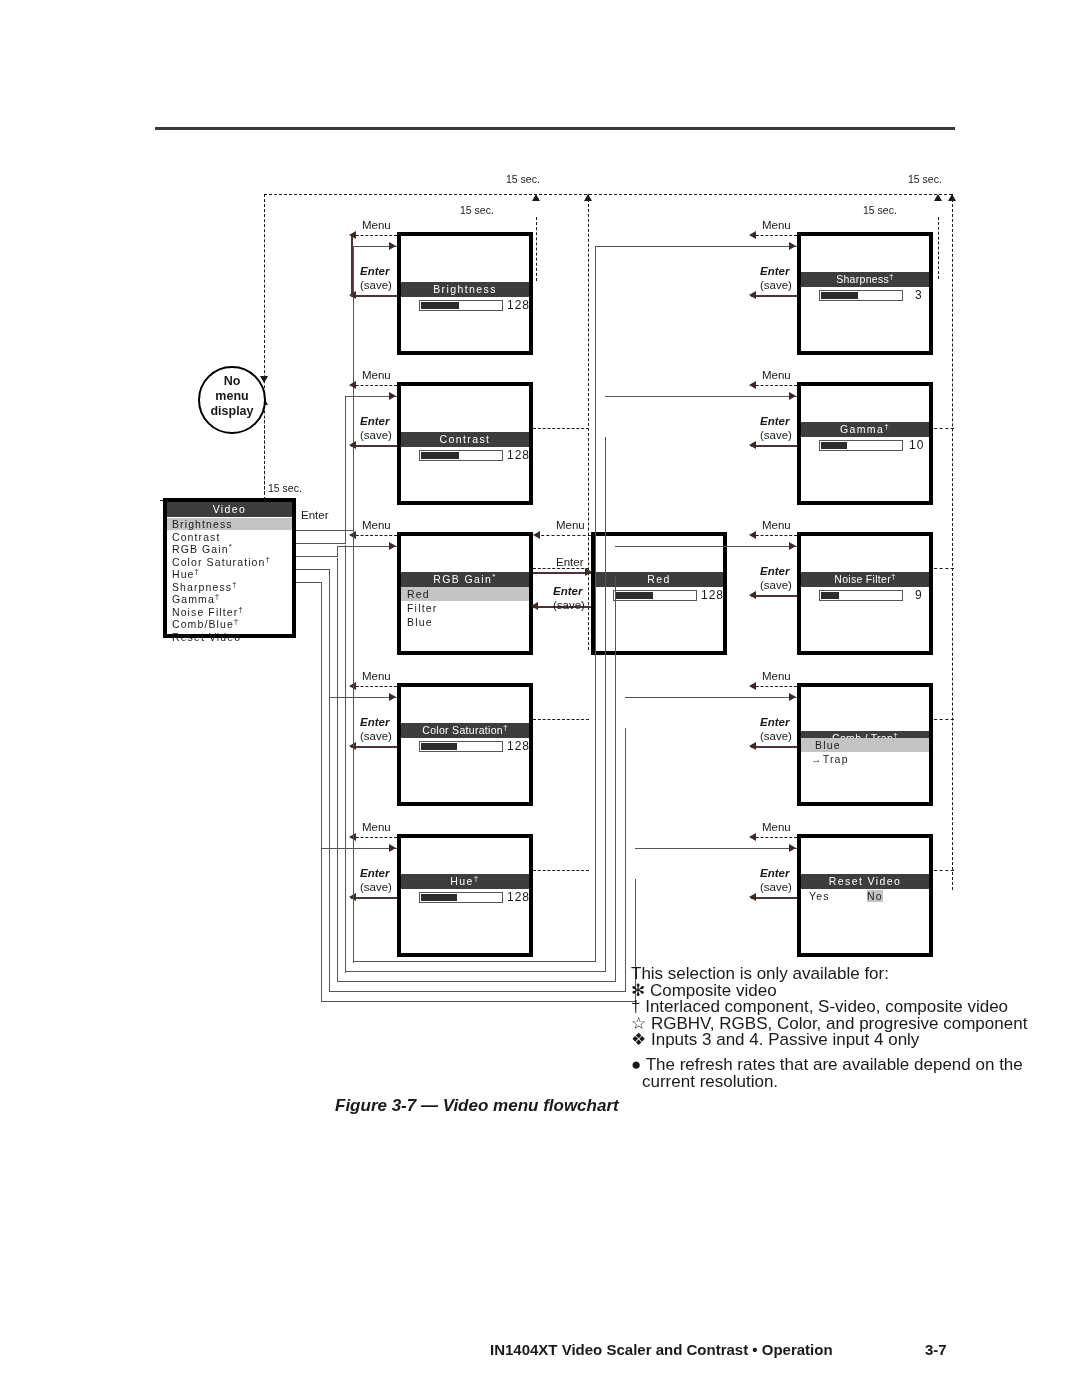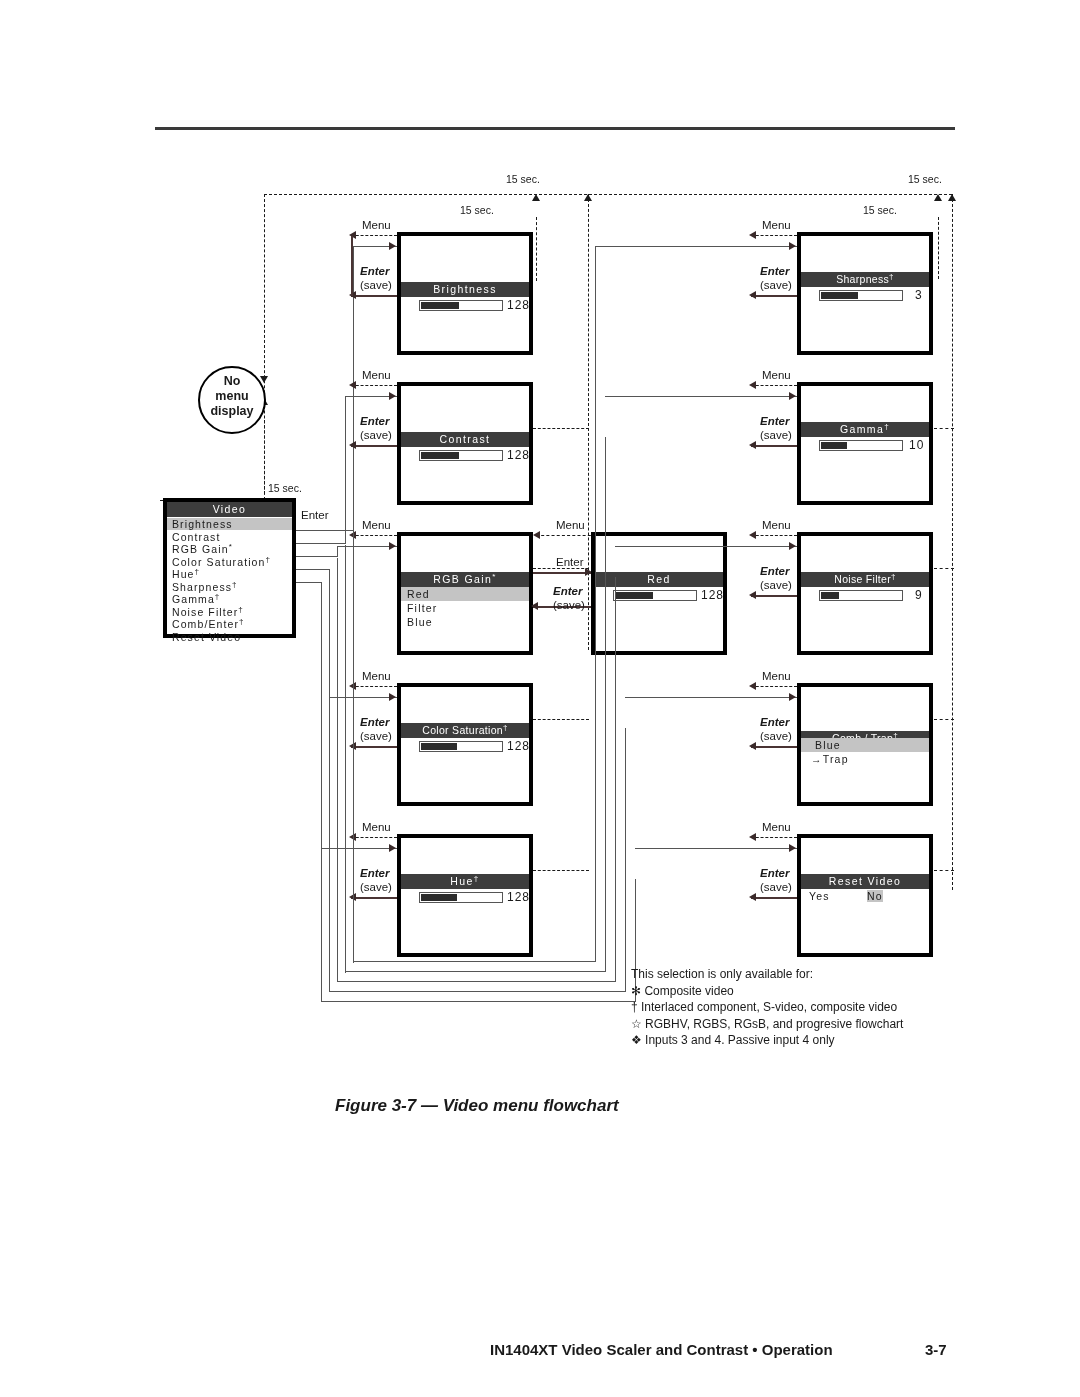--- a/index.html
+++ b/index.html
@@ -56,21 +56,21 @@
   .arw.l{border-right:7px solid #3a2a2a;border-top:4.5px solid transparent;border-bottom:4.5px solid transparent;}
   .arw.u{border-bottom:7px solid #1a1a1a;border-left:4.5px solid transparent;border-right:4.5px solid transparent;}
   .arw.d{border-top:7px solid #1a1a1a;border-left:4.5px solid transparent;border-right:4.5px solid transparent;}
 
   
   .circle{position:absolute;border:2.5px solid #000;border-radius:50%;
           background:#fff;text-align:center;font-size:12.5px;font-weight:bold;
           line-height:15px;padding-top:6px;box-sizing:border-box;}
 
   
-  .fn{position:absolute;font-size:12px;line-height:16.5px;color:#1a1a1a;}
+  .fn{position:absolute;font-size:17px;line-height:16.5px;color:#1a1a1a;}
   .fn div{white-space:nowrap;}
   .caption{position:absolute;font-size:17px;font-weight:bold;font-style:italic;}
   .footer{position:absolute;font-size:15px;font-weight:bold;}
 </style>
 </head>
 <body>
 
 <div class="page">
 
   <div class="abs toprule"></div>
@@ -115,21 +115,21 @@
   <div class="menulist" style="left:163px;top:498px;width:133px;height:140px;">
     <div class="mtitle">Video</div>
     <div class="mi sel" style="top:16px;"><span>Brightness</span></div>
     <div class="mi" style="top:28.5px;"><span>Contrast</span></div>
     <div class="mi" style="top:41px;"><span>RGB Gain</span><sup>*</sup></div>
     <div class="mi" style="top:53.5px;"><span>Color Saturation</span><sup>†</sup></div>
     <div class="mi" style="top:66px;"><span>Hue</span><sup>†</sup></div>
     <div class="mi" style="top:78.5px;"><span>Sharpness</span><sup>†</sup></div>
     <div class="mi" style="top:91px;"><span>Gamma</span><sup>†</sup></div>
     <div class="mi" style="top:103.5px;"><span>Noise Filter</span><sup>†</sup></div>
-    <div class="mi" style="top:116px;"><span>Comb/Enter</span><sup>†</sup></div>
+    <div class="mi" style="top:116px;"><span>Comb/Blue</span><sup>†</sup></div>
     <div class="mi" style="top:128.5px;"><span>Reset Video</span></div>
   </div>
   <div class="abs lbl" style="left:301px;top:509px;">Enter</div>
 
   <div class="abs gl h" style="left:296px;top:530px;width:58px;"></div>
   <div class="abs gl v" style="left:353px;top:246px;height:285px;"></div>
   <div class="abs gl h" style="left:296px;top:543px;width:50px;"></div>
   <div class="abs gl v" style="left:345px;top:396px;height:148px;"></div>
   <div class="abs gl h" style="left:296px;top:556px;width:42px;"></div>
   <div class="abs gl v" style="left:337px;top:546px;height:11px;"></div>
@@ -357,21 +357,25 @@
   <div class="screen abs" style="left:797px;top:834px;width:136px;height:123px;">
     <div class="title" style="top:36px;"><span>Reset Video</span></div>
     <div class="opt" style="left:8px;top:52px;">Yes</div>
     <div class="opt hl" style="left:66px;top:52px;">No</div>
   </div>
 
   <div class="fn" style="left:631px;top:966px;">
     <div>This selection is only available for:</div>
     <div>✻ Composite video</div>
     <div>† Interlaced component, S-video, composite video</div>
-    <div>☆ RGBHV, RGBS, RGsB, and progresive flowchart</div>
+    <div>☆ RGBHV, RGBS, Color, and progresive component</div>
     <div>❖ Inputs 3 and 4.  Passive input 4 only</div>
+  </div>
+  <div class="fn" style="left:631px;top:1057px;">
+    <div>● The refresh rates that are available depend on the</div>
+    <div style="padding-left:11px;"><span>current resolution.</span></div>
   </div>
 
   <div class="caption" style="left:335px;top:1096px;">Figure 3-7 — Video menu flowchart</div>
   <div class="footer" style="left:490px;top:1341px;">IN1404XT Video Scaler and Contrast • Operation</div>
   <div class="footer" style="left:925px;top:1341px;">3-7</div>
 
 </div>
 
 </body></html>

